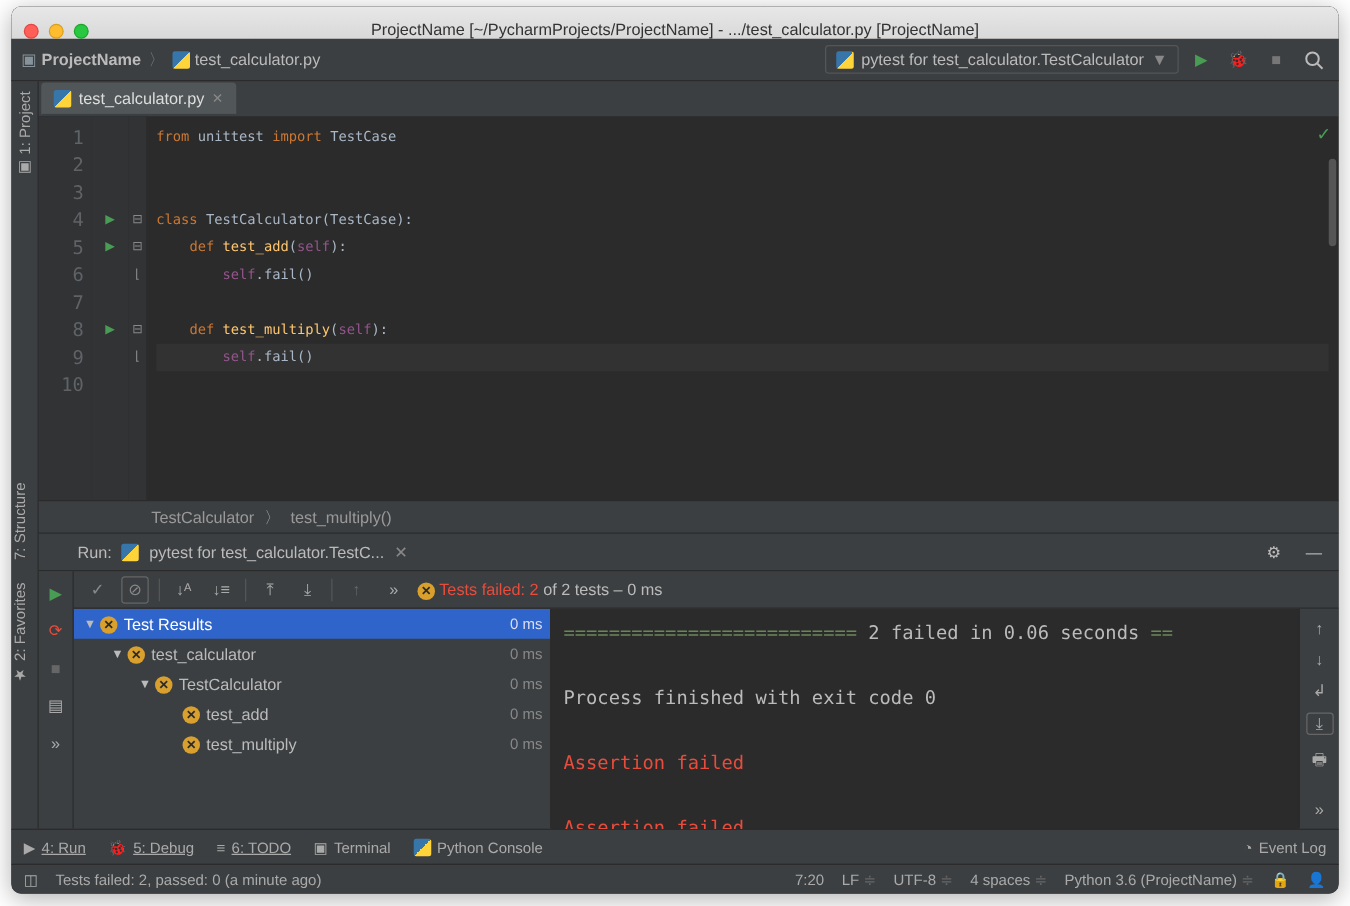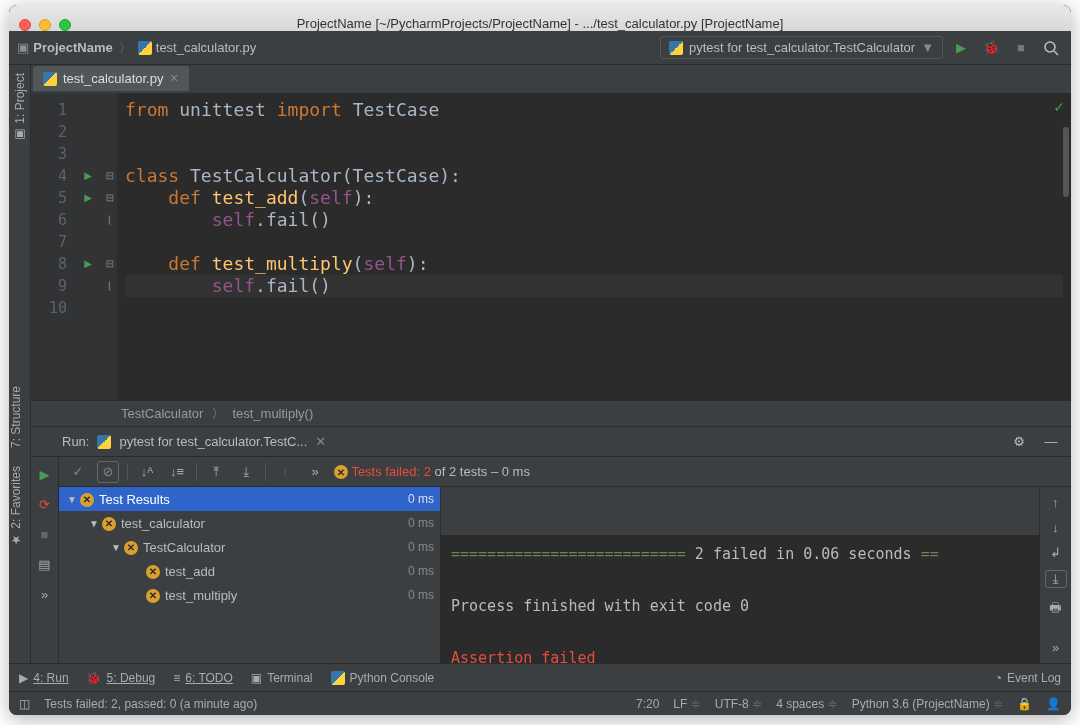--- a/index.html
+++ b/index.html
@@ -22,21 +22,21 @@
 .left-gutter { width:22px; background:#3c3f41; border-right:1px solid #2b2b2b; display:flex; flex-direction:column; align-items:center; padding-top:2px; gap:10px;}
 .vertical-tab { writing-mode:vertical-rl; transform:rotate(180deg); font-size:12px; padding:6px 2px; color:#aaa; cursor:pointer; display:flex; align-items:center; gap:4px;}
 .editor-area { flex:1; display:flex; flex-direction:column; overflow:hidden;}
 .tabs { height:28px; background:#3c3f41; display:flex; align-items:flex-end; padding-left:2px;}
 .tab { background:#515658; padding:5px 10px; display:flex; align-items:center; gap:6px; color:#ddd; border-top-left-radius:3px; border-top-right-radius:3px; cursor:pointer;border-bottom:2px solid #3c3f41;}
 .tab .close{color:#888;font-size:11px;}
 .code-wrap { flex:1; display:flex; background:#2b2b2b; overflow:hidden; position:relative;}
 .linenums { width:42px; text-align:right; padding:6px 6px 0 0; font-family:Menlo,Consolas,monospace; font-size:15px; color:#606366; user-select:none; background:#313335;line-height:22px;}
 .guttercol { width:30px; background:#313335; padding-top:6px; display:flex; flex-direction:column; align-items:center; font-size:10px; line-height:22px;}
 .guttercol .ln{height:22px;display:flex;align-items:center;justify-content:center;}
-.code { flex:1; padding:6px 8px 0 8px; font-family:Menlo,Consolas,monospace; font-size:18px; line-height:22px; white-space:pre; color:#a9b7c6;}
+.code { flex:1; padding:6px 8px 0 8px; font-family:Menlo,Consolas,monospace; font-size:11px; line-height:22px; white-space:pre; color:#a9b7c6;}
 .k-orange{color:#cc7832;font-weight:500;}
 .k-name{color:#a9b7c6;}
 .k-func{color:#ffc66d;}
 .k-self{color:#94558d;}
 .k-paren{color:#a9b7c6;}
 .fold-bar{width:14px;background:#313335;padding-top:6px;display:flex;flex-direction:column;align-items:center;line-height:22px;}
 .fold-bar .f{height:22px;display:flex;align-items:center;justify-content:center;color:#888;font-size:10px;}
 .check-mark{position:absolute;top:6px;right:6px;color:#499c54;font-size:14px;}
 .code-crumbs{height:26px;background:#3c3f41;border-top:1px solid #2b2b2b;padding-left:90px;display:flex;align-items:center;gap:8px;color:#999;font-size:13px;}
 .run-panel{background:#3c3f41;border-top:1px solid #2b2b2b;display:flex;flex-direction:column;}
@@ -51,21 +51,21 @@
 .status-text{color:#bbb;}
 .status-text .fail{color:#e74c3c;}
 .run-split{flex:1;display:flex;overflow:hidden;}
 .tree{width:382px;background:#3c3f41;border-right:1px solid #2b2b2b;overflow:auto;}
 .tree-row{display:flex;align-items:center;height:24px;padding:0 6px;}
 .tree-row.sel{background:#2f65ca;color:#fff;}
 .tree-row .arrow{width:14px;text-align:center;color:#bbb;font-size:10px;}
 .tree-row .ticon{width:16px;text-align:center;margin-right:4px;}
 .tree-row .ms{margin-left:auto;color:#888;font-size:12px;}
 .tree-row.sel .ms{color:#dde;}
-.console{flex:1;background:#2b2b2b;font-family:Menlo,Consolas,monospace;font-size:15px;color:#bbb;padding:6px 10px;line-height:26px;overflow:auto;margin-top:48px;}
+.console{flex:1;background:#2b2b2b;font-family:Menlo,Consolas,monospace;font-size:15px;color:#bbb;padding:6px 10px;line-height:26px;overflow:auto;}
 .console .eq{color:#6a8759;}
 .console .red{color:#e74c3c;}
 .console-rightbar{width:32px;background:#3c3f41;border-left:1px solid #2b2b2b;display:flex;flex-direction:column;align-items:center;gap:10px;padding:8px 0;}
 .bottombar{height:28px;background:#3c3f41;border-top:1px solid #2b2b2b;display:flex;align-items:center;padding:0 10px;gap:18px;color:#aaa;font-size:12px;}
 .bottombar .item{display:flex;align-items:center;gap:5px;cursor:pointer;}
 .bottombar .spacer{flex:1;}
 .statusbar{height:24px;background:#3c3f41;border-top:1px solid #2b2b2b;display:flex;align-items:center;padding:0 10px;gap:14px;color:#aaa;font-size:12px;}
 .statusbar .spacer{flex:1;}
 .x-circ{display:inline-flex;width:14px;height:14px;border-radius:50%;background:#d9a02e;color:#2b2b2b;align-items:center;justify-content:center;font-size:10px;font-weight:bold;}
 .py-icon{display:inline-block;width:14px;height:14px;background:linear-gradient(135deg,#3776ab 50%,#ffd43b 50%);border-radius:2px;}

